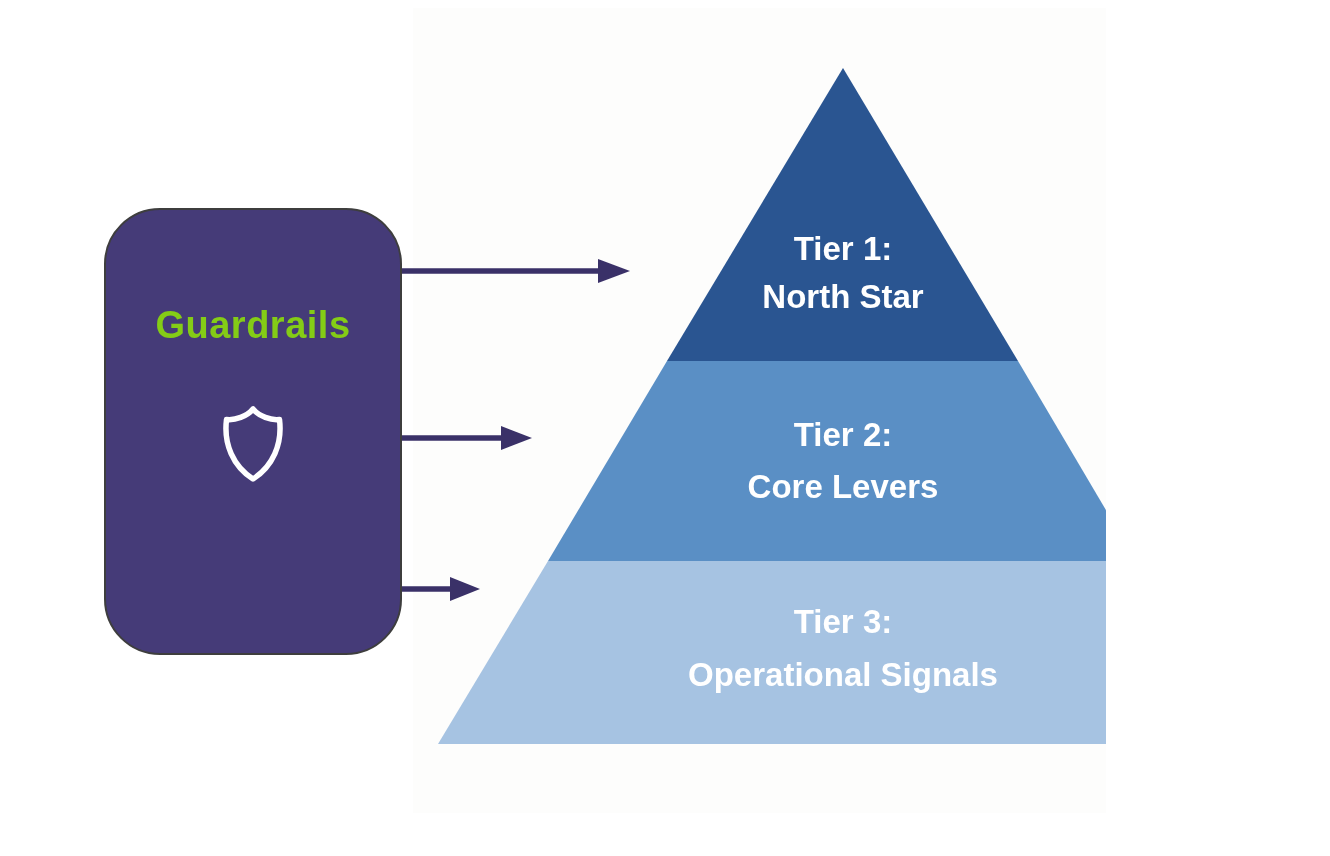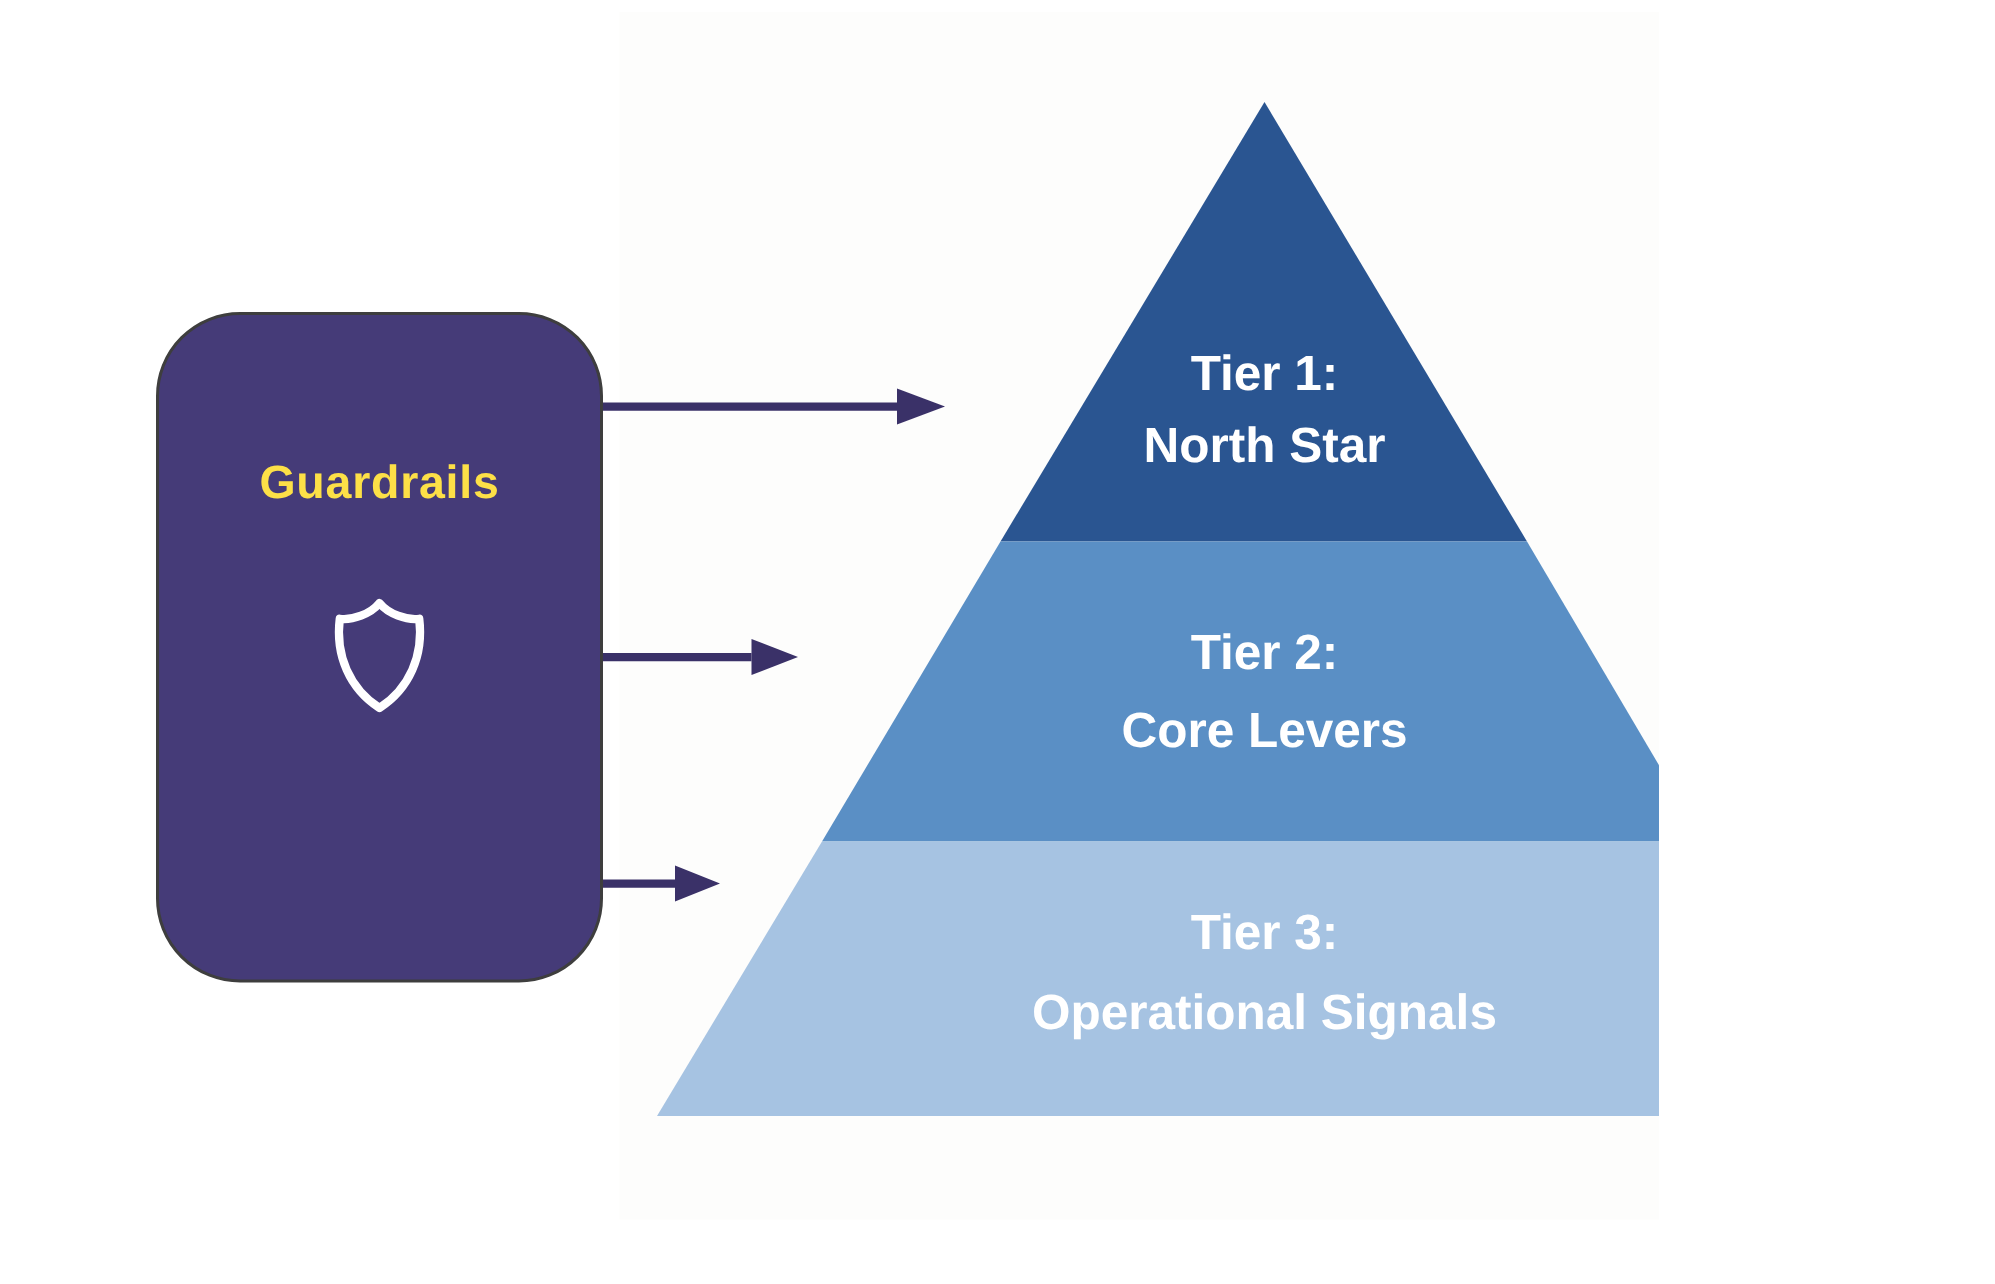--- a/index.html
+++ b/index.html
@@ -46,23 +46,23 @@
     box-sizing: border-box;
     background: #453B78;
     border: 2.5px solid #3E3E3E;
     border-radius: 56px;
     display: flex;
     flex-direction: column;
     align-items: center;
   }
   .guardrails-label {
     margin-top: 94px;
-    color: #fde047;
+    color: #84cc16;
     font-weight: bold;
-    font-size: 31px;
+    font-size: 38px;
     letter-spacing: 0.5px;
   }
   .shield-wrap {
     margin-top: 58px;
   }
 </style>
 </head>
 <body>
 
 <div class="canvas">

